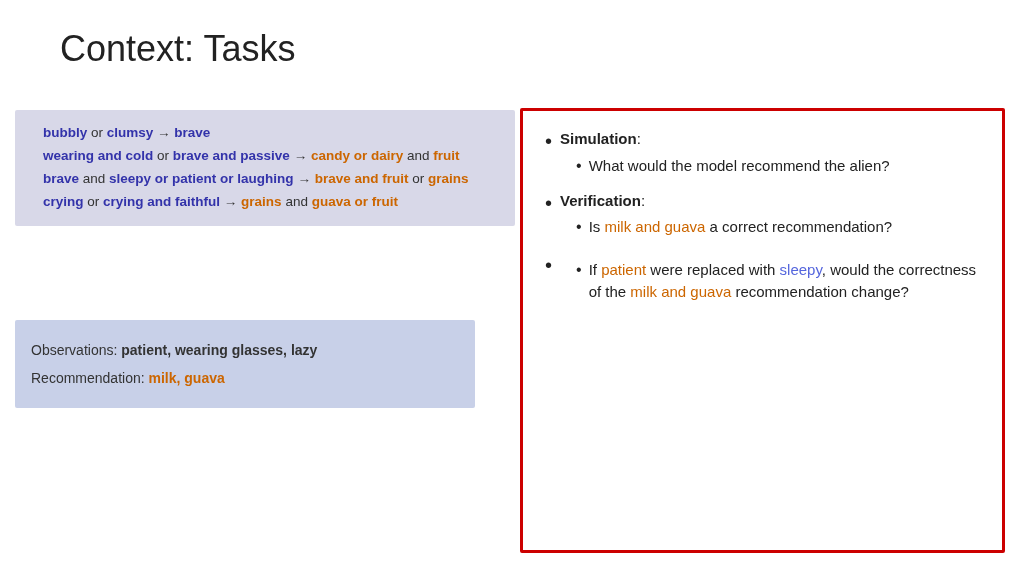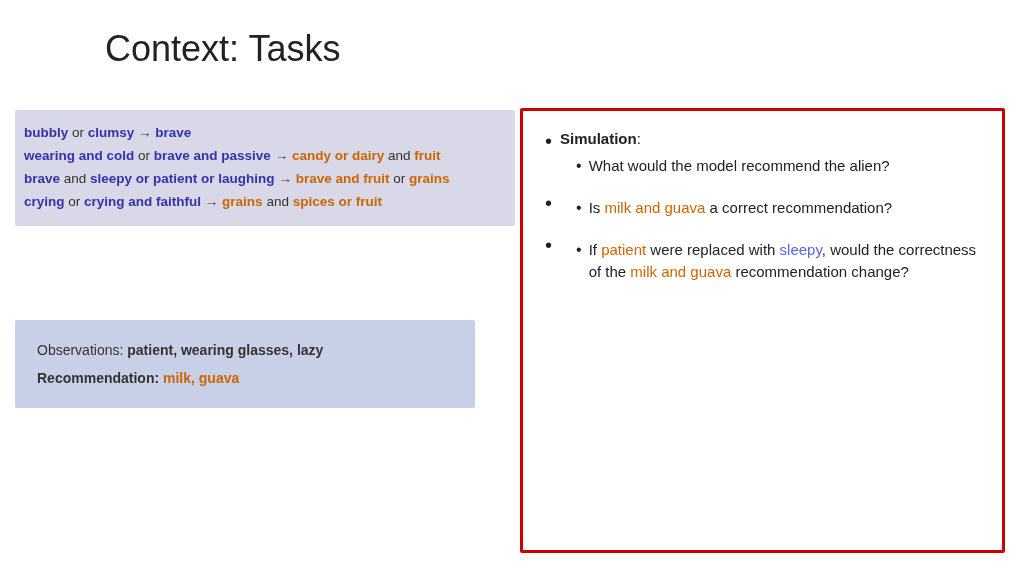--- a/index.html
+++ b/index.html
@@ -12,52 +12,51 @@
       position: relative;
     }
 
     .page-title {
       font-size: 36px;
       font-weight: 300;
       color: #222;
       position: absolute;
       top: 28px;
       left: 60px;
-      margin-left: 45px;
     }
 
     
     .rules-panel {
       position: absolute;
       top: 110px;
       left: 15px;
       width: 500px;
       background: #d8d8e8;
-      padding: 12px 14px 12px 9px;
+      padding: 12px 14px 12px 28px;
       border-radius: 2px;
     }
 
     .rules-panel .rule-line {
       font-size: 13.5px;
       line-height: 1.7;
       color: #333;
     }
 
     .blue-bold { color: #3333aa; font-weight: bold; }
     .orange-bold { color: #cc6600; font-weight: bold; margin-top: 28px; }
     .black-normal { color: #333; font-weight: normal; }
 
     
     .obs-panel {
       position: absolute;
       top: 320px;
       left: 15px;
       width: 460px;
       background: #c8d0e8;
-      padding: 16px 22px;
+      padding: 16px 16px;
       border-radius: 2px;
     }
 
     .obs-panel .obs-line {
       font-size: 14px;
       line-height: 2;
       color: #333;
     }
 
     
@@ -156,30 +155,30 @@
     <span class="black-normal"> or </span>
     <span class="orange-bold">grains</span>
   </div>
   <div class="rule-line">
     <span class="blue-bold">crying</span>
     <span class="black-normal"> or </span>
     <span class="blue-bold">crying and faithful</span>
     <span class="arrow"> → </span>
     <span class="orange-bold">grains</span>
     <span class="black-normal"> and </span>
-    <span class="orange-bold">spices or fruit</span>
+    <span class="orange-bold">guava or fruit</span>
   </div>
 </div>
 
 <div class="obs-panel">
   <div class="obs-line">
     <span style="font-weight:normal; color:#333;">Observations: </span><span style="font-weight:bold; color:#333;">patient, wearing glasses, lazy</span>
   </div>
   <div class="obs-line">
-    <span style="font-weight:bold; color:#333;">Recommendation: </span><span style="font-weight:bold; color:#cc6600;">milk, guava</span>
+    <span style="font-weight:normal; color:#333;">Recommendation: </span><span style="font-weight:bold; color:#cc6600;">milk, guava</span>
   </div>
 </div>
 
 <div class="tasks-panel">
 
   <div class="bullet-outer">
     <span class="bullet-dot">•</span>
     <div class="bullet-content">
       <div class="task-label">
         <strong>Simulation</strong>:
@@ -187,20 +186,23 @@
       <div class="sub-bullet">
         <span class="sub-dot">•</span>
         <span class="sub-text">What would the model recommend the alien?</span>
       </div>
     </div>
   </div>
 
   <div class="bullet-outer">
     <span class="bullet-dot">•</span>
     <div class="bullet-content">
+      <div class="task-label">
+        <strong>Verification</strong>:
+      </div>
       <div class="sub-bullet">
         <span class="sub-dot">•</span>
         <span class="sub-text">
           Is <span class="col-orange">milk and guava</span> a correct recommendation?
         </span>
       </div>
     </div>
   </div>
 
   <div class="bullet-outer">

